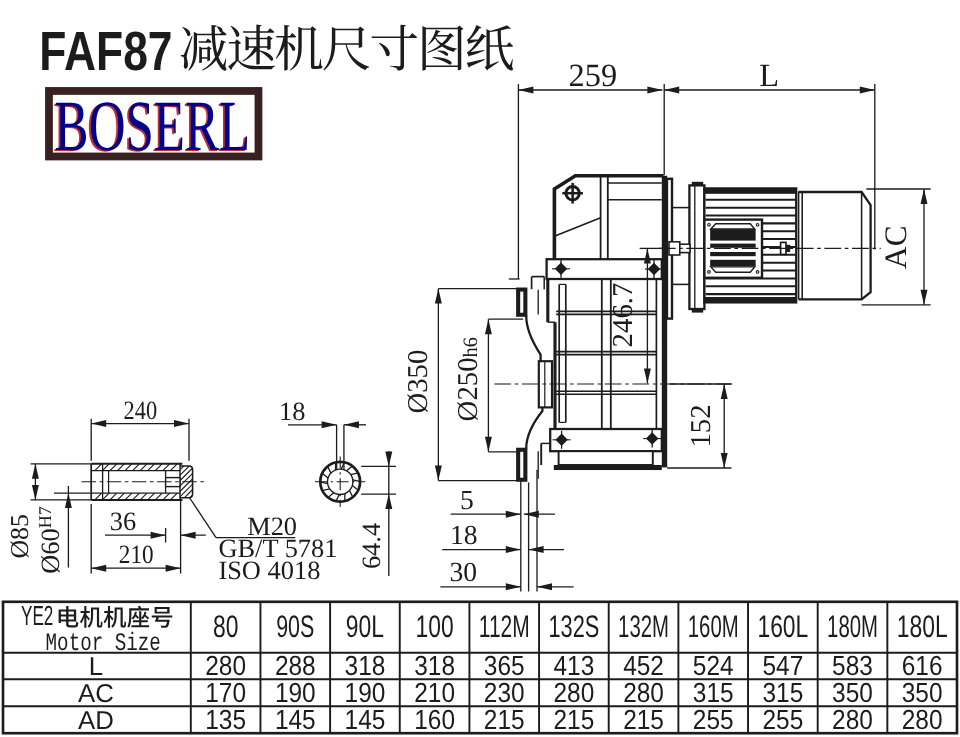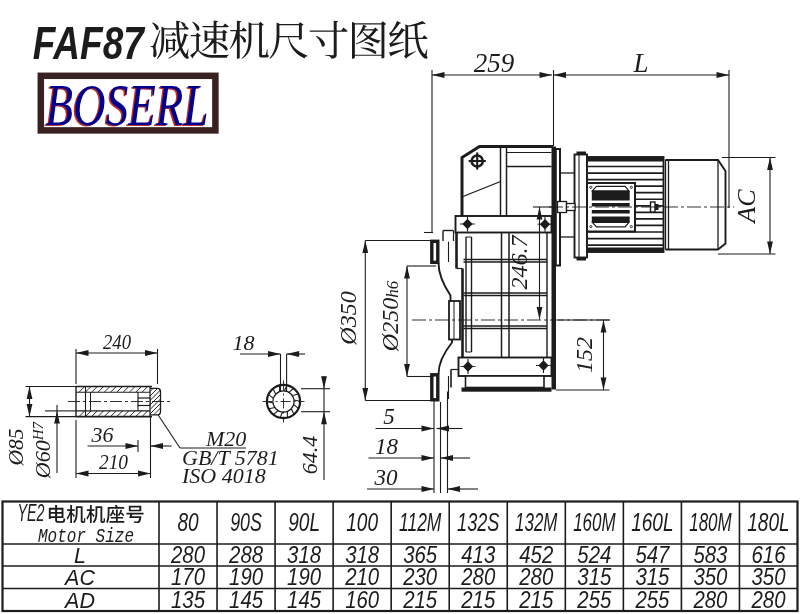--- a/index.html
+++ b/index.html
@@ -1,15 +1,15 @@
 <!DOCTYPE html>
 <html><head><meta charset="utf-8"><title>FAF87</title>
 <style>
 html,body{margin:0;padding:0;background:#fff;}
-#page{position:relative;width:800px;height:614px;overflow:hidden;font-style:italic;}
+#page{position:relative;width:800px;height:614px;overflow:hidden;}
 svg{display:block;}
 </style></head>
 <body>
 <div id="page">
 <svg width="800" height="614" viewBox="0 0 800 614" xmlns="http://www.w3.org/2000/svg">
       <rect width="800" height="614" fill="#ffffff"></rect>
 <text x="32.8" y="58.5" font-family="Liberation Sans" font-size="46" font-weight="bold" fill="#1c1c1c" text-anchor="start" textLength="111" lengthAdjust="spacingAndGlyphs">FAF87</text>
 
 <path transform="translate(149.0,55.5) scale(0.041500,-0.041500)" d="M82 794Q137 776 170 753Q202 730 217 706Q232 682 234 662Q235 641 226 628Q218 615 203 613Q188 611 170 624Q166 652 150 682Q134 712 114 739Q93 767 71 787ZM83 231Q92 231 96 234Q100 236 107 251Q112 261 116 270Q120 279 128 297Q135 315 150 351Q165 387 191 449Q216 511 257 609L275 606Q263 567 247 516Q232 466 216 416Q201 365 188 326Q176 286 172 271Q167 251 163 230Q159 210 160 192Q160 171 167 147Q173 123 179 93Q185 63 183 23Q182 -7 168 -25Q155 -43 130 -43Q118 -43 110 -30Q102 -18 100 6Q107 56 108 96Q108 136 103 163Q98 189 88 196Q78 203 67 205Q56 208 41 209V231Q41 231 49 231Q57 231 68 231Q78 231 83 231ZM464 88Q464 84 450 77Q436 70 418 70H410V379V406L468 379H601V349H464ZM301 669V699L379 659H366V405Q366 346 362 282Q357 218 342 153Q326 89 294 29Q261 -31 205 -82L191 -71Q240 -2 264 76Q287 154 294 237Q301 321 301 404V659ZM948 495Q944 487 935 482Q926 476 909 478Q875 331 816 223Q757 115 672 41Q588 -32 480 -78L469 -63Q566 -9 643 74Q720 156 773 271Q826 385 849 533ZM760 825Q759 815 752 807Q744 799 724 797Q723 695 728 589Q733 484 748 384Q764 285 795 199Q825 114 874 51Q884 37 889 38Q894 38 901 54Q909 72 920 103Q932 135 940 164L953 162L934 4Q953 -31 956 -48Q960 -65 951 -73Q940 -82 924 -81Q908 -80 891 -70Q874 -60 858 -45Q842 -31 830 -14Q758 85 720 218Q682 351 669 508Q656 665 655 837ZM877 719Q877 719 892 707Q906 696 925 679Q945 662 960 645Q956 629 934 629H344V659H831ZM768 809Q810 802 834 788Q858 774 869 759Q879 743 878 729Q878 714 869 704Q860 695 847 693Q834 692 818 703Q814 729 796 757Q778 784 758 801ZM582 566Q582 566 595 554Q609 543 627 527Q645 511 659 495Q656 479 634 479H401L393 509H541ZM565 379 596 411 662 359Q658 355 649 351Q639 346 627 344V131Q627 128 620 123Q612 118 601 115Q591 111 582 111H573V379ZM605 187V158H438V187Z" fill="#1c1c1c"></path>
       <path transform="translate(188.7,55.5) scale(0.041500,-0.041500)" d="M218 137Q231 137 238 135Q245 132 253 123Q299 77 353 52Q407 28 478 20Q549 11 642 11Q728 11 804 12Q881 13 969 17V4Q945 -1 932 -17Q919 -32 916 -55Q870 -55 822 -55Q775 -55 725 -55Q675 -55 621 -55Q525 -55 457 -41Q389 -27 338 5Q286 38 240 96Q230 106 222 105Q215 105 207 95Q196 80 177 54Q158 29 137 1Q117 -27 101 -51Q106 -64 95 -74L36 4Q58 20 86 42Q113 64 140 86Q168 108 188 123Q209 137 218 137ZM95 822Q153 793 187 762Q222 731 239 702Q255 674 258 651Q260 627 252 613Q244 598 229 596Q213 594 195 607Q188 640 169 678Q151 716 128 752Q104 788 83 815ZM246 126 182 95V466H53L47 495H168L207 547L294 475Q290 469 278 464Q266 459 246 455ZM653 391Q604 299 522 226Q441 153 336 103L325 118Q407 173 472 250Q537 326 574 407H653ZM706 832Q704 821 697 814Q689 807 669 804V65Q669 60 661 54Q652 48 640 44Q628 40 615 40H601V843ZM449 347Q449 344 441 339Q432 334 419 330Q407 326 392 326H382V581V613L455 581H859V551H449ZM858 407V377H413V407ZM810 581 848 622 931 558Q926 552 914 547Q902 542 888 539V358Q888 356 878 350Q868 345 855 341Q842 337 831 337H820V581ZM874 770Q874 770 883 763Q892 756 906 745Q920 734 936 721Q952 708 965 696Q962 680 938 680H338L330 709H825ZM662 330Q744 311 798 286Q852 261 884 234Q916 208 928 184Q940 160 938 143Q935 127 921 121Q907 115 886 124Q870 148 843 176Q816 203 783 229Q750 256 717 279Q683 302 653 319Z" fill="#1c1c1c"></path>

